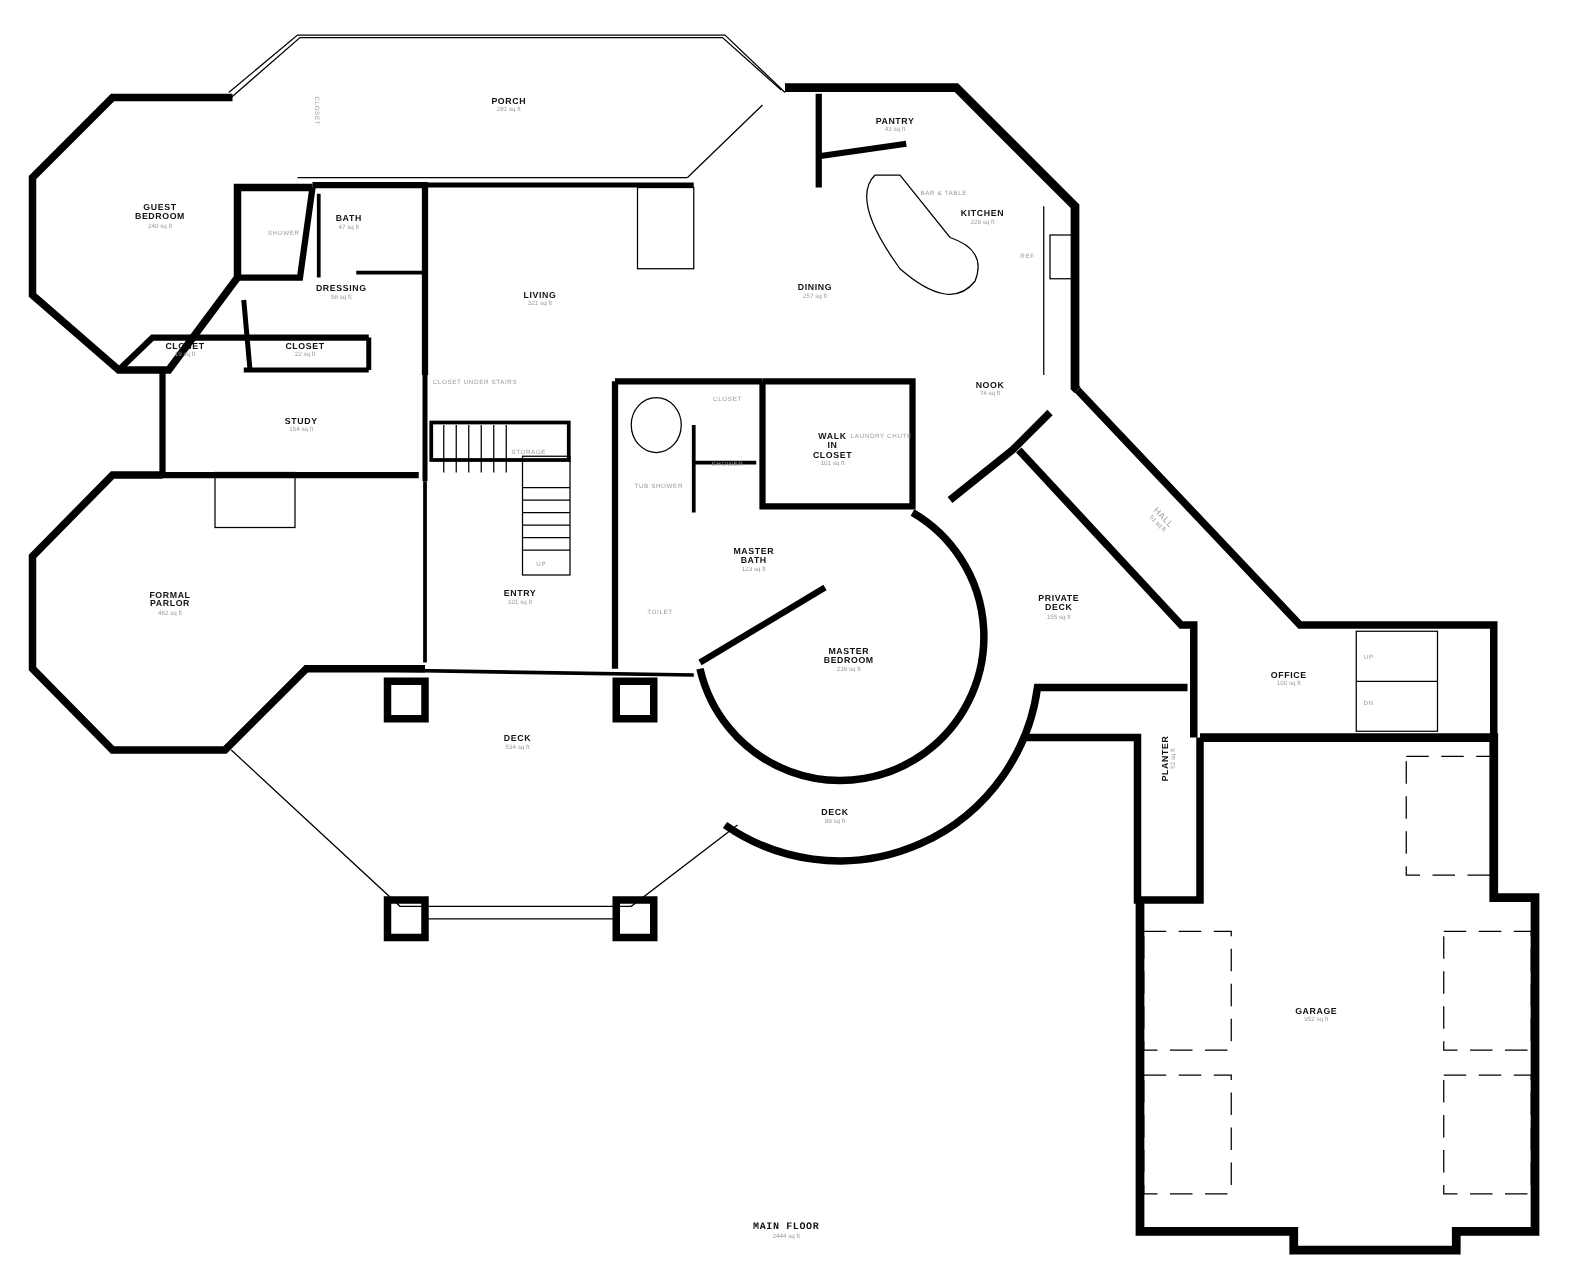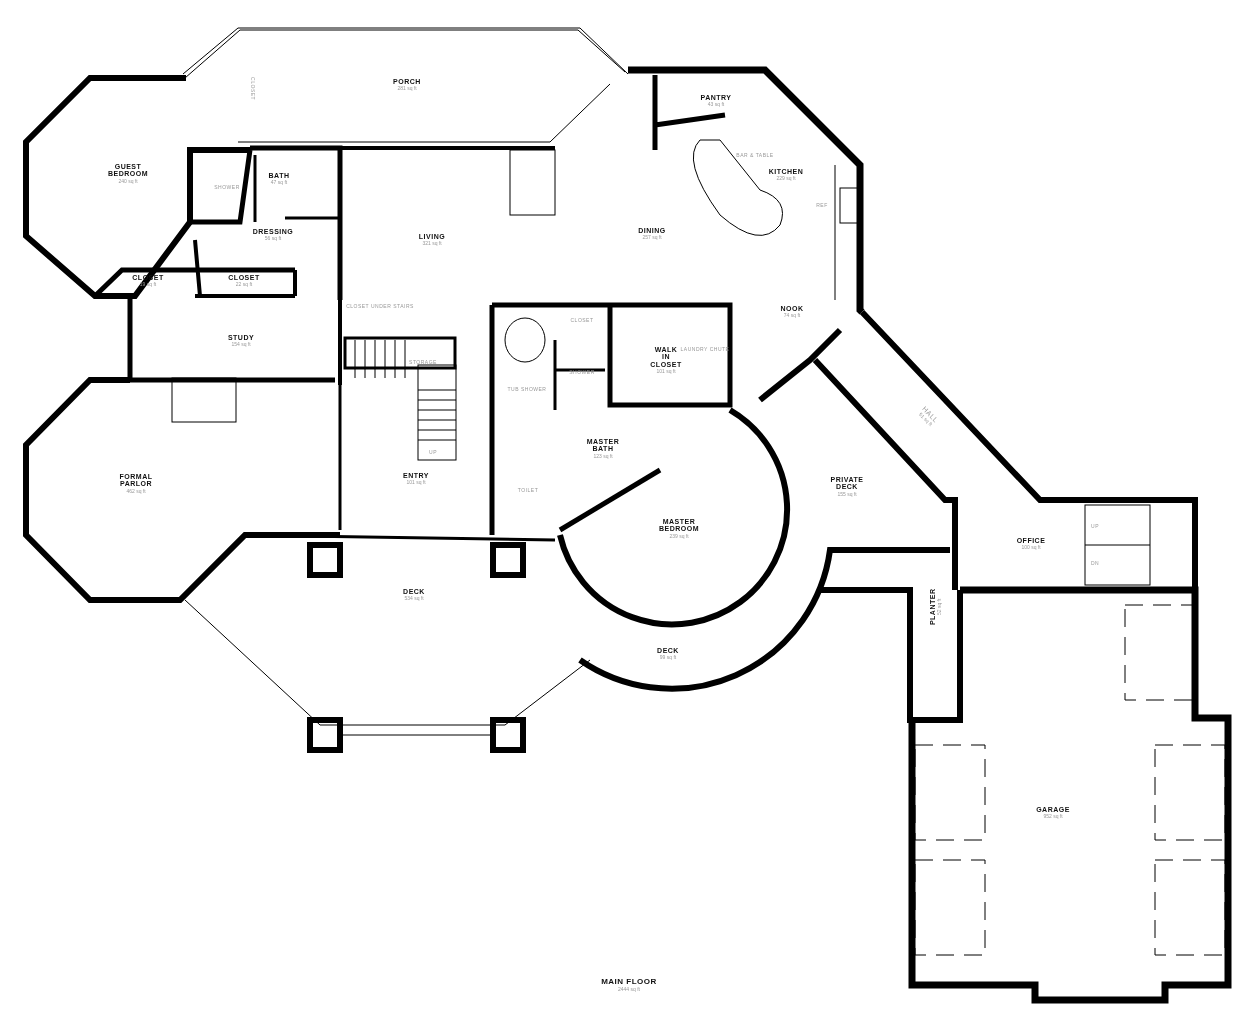--- a/index.html
+++ b/index.html
@@ -2,21 +2,21 @@
 <html><head>
 <meta charset="utf-8">
 <style>
   html,body{margin:0;padding:0;background:#fff;}
   body{width:1255px;height:1024px;position:relative;overflow:hidden;font-family:"Liberation Sans",sans-serif;}
   svg{position:absolute;left:0;top:0;}
   .lbl{position:absolute;text-align:center;transform:translate(-50%,0);line-height:1.05;}
   .name{font-size:7px;font-weight:bold;color:#111;letter-spacing:0.5px;white-space:pre-line;display:block;}
   .area{font-size:5px;color:#999;display:block;margin-top:1px;}
   .small .name{font-size:5px;font-weight:normal;color:#999;}
-  .title .name{font-size:8px;}
+  .title .name{font-size:8px;font-family:Liberation Mono, monospace;}
 </style>
 </head>
 <body>
 
 <svg width="1255" height="1024" viewBox="0 0 1255 1024">
   <g fill="none" stroke="#000" stroke-linejoin="miter">
 
     <path d="M183 74 L238 28 L580 28 L628 74" stroke-width="1"></path>
     <path d="M185 78 L240 30 L578 30 L625 72" stroke-width="1"></path>
     <line x1="238" y1="142" x2="550" y2="142" stroke-width="1"></line>

